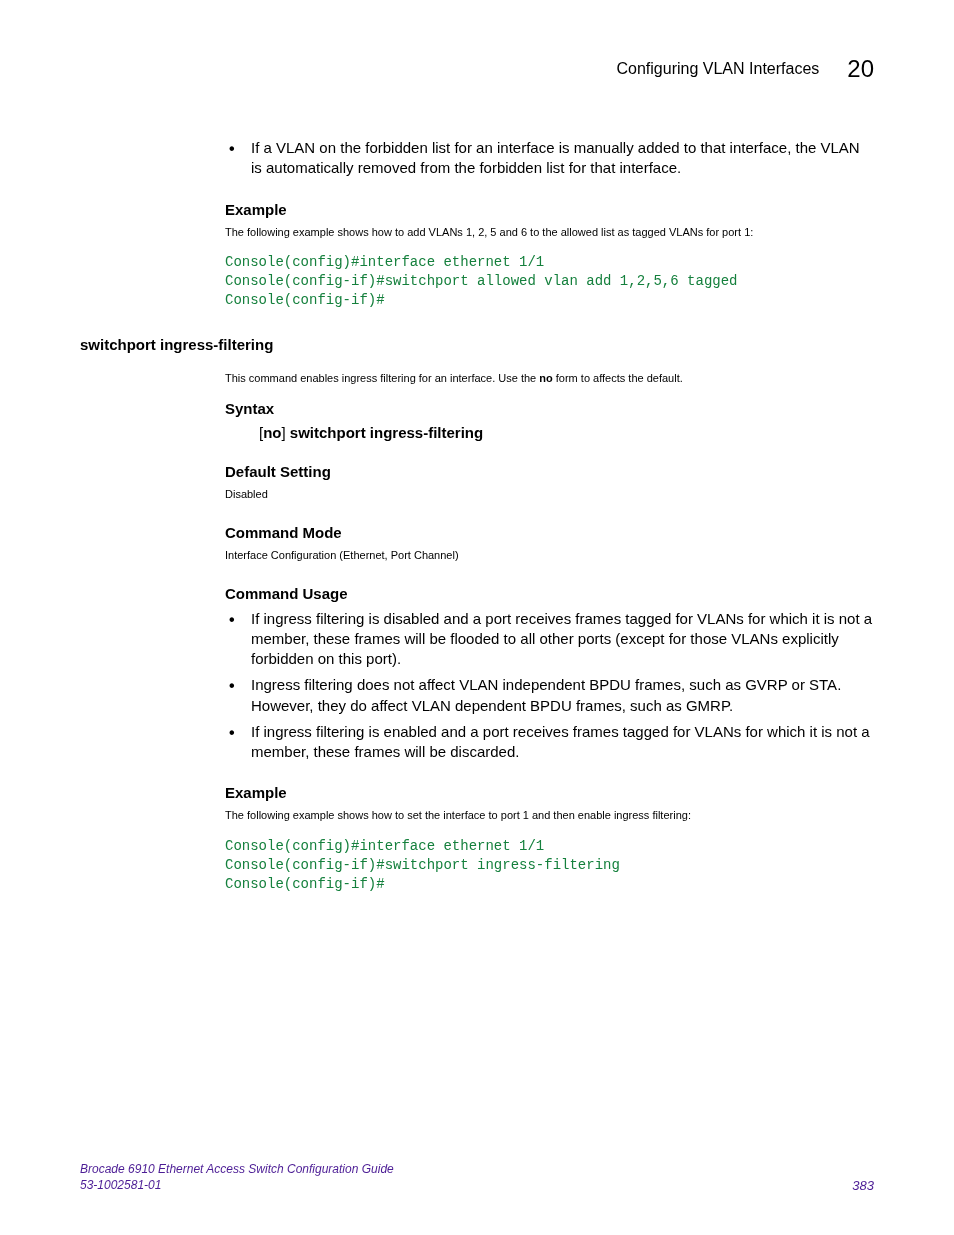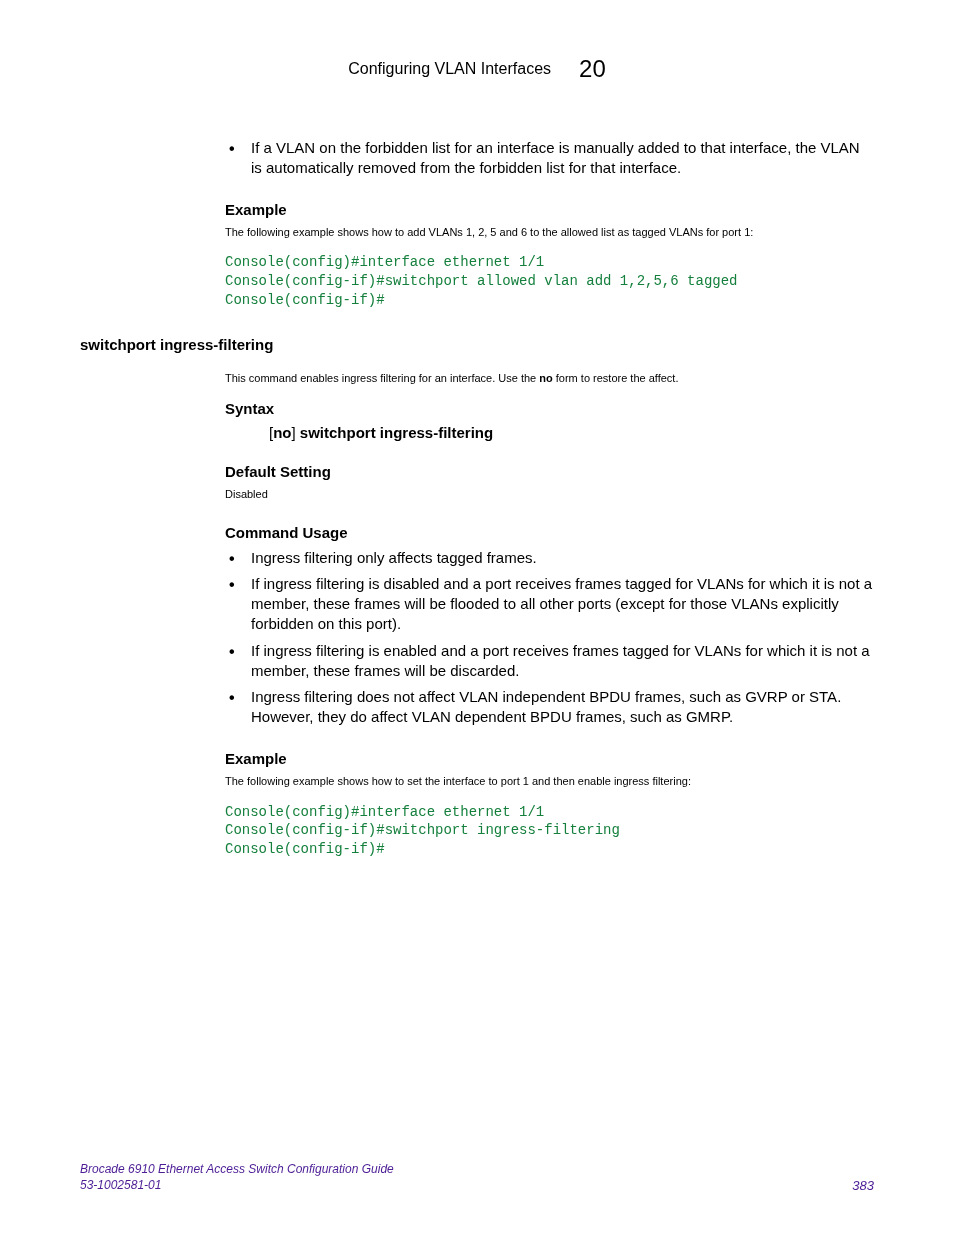--- a/index.html
+++ b/index.html
@@ -1,28 +1,28 @@
 <!DOCTYPE html>
 <html><head>
 <meta charset="utf-8">
 <style>
   * { box-sizing: border-box; margin: 0; padding: 0; }
   html, body { width: 954px; height: 1235px; background: #fff; font-family: Arial, Helvetica, sans-serif; color: #000; }
   .page { position: relative; width: 954px; height: 1235px; padding: 55px 80px 0 80px; }
-  .header { display: flex; justify-content: center; align-items: center; gap: 28px; margin-bottom: 55px; }
+  .header { display: flex; justify-content: flex-end; align-items: center; gap: 28px; margin-bottom: 55px; }
   .header-chapter { font-size: 24px; font-family: Arial, sans-serif; }
   .content-indent { margin-left: 145px; }
   .bullet-list { list-style: none; margin-bottom: 22px; }
   .bullet-list li { position: relative; padding-left: 26px; font-size: 15px; line-height: 1.35; margin-bottom: 6px; }
   .bullet-list li::before { content: "•"; position: absolute; left: 4px; top: 0; font-size: 16px; font-weight: bold; }
   .sub-heading { font-size: 15px; font-weight: bold; margin-bottom: 7px; }
   .para { font-size: 11px; line-height: 1.35; margin-bottom: 14px; }
   .console { font-family: "Courier New", monospace; font-size: 14px; line-height: 1.35; white-space: pre; margin-bottom: 26px; color: #15803d; }
   .section-heading { font-size: 15px; font-weight: bold; margin-left: 0; margin-bottom: 18px; }
-  .syntax-indent { margin-left: 44px; font-size: 15px; margin-bottom: 22px; }
+  .syntax-indent { margin-left: 34px; font-size: 15px; margin-bottom: 22px; }
   .bold { font-weight: bold; }
   .block { margin-bottom: 22px; }
   .footer { position: absolute; left: 80px; right: 80px; bottom: 42px; display: flex; justify-content: space-between; align-items: flex-end; font-style: italic; font-size: 12px; color: #4c1d95; }
   .footer-left { line-height: 1.35; }
   .footer-right { font-size: 13px; text-align: center; }
 </style>
 </head>
 <body>
 
 <div class="page">
@@ -41,42 +41,45 @@
     <div class="para">The following example shows how to add VLANs 1, 2, 5 and 6 to the allowed list as tagged VLANs for port 1:</div>
     <div class="console">Console(config)#interface ethernet 1/1
 Console(config-if)#switchport allowed vlan add 1,2,5,6 tagged
 Console(config-if)#</div>
   </div>
 
   <div class="section-heading">switchport ingress-filtering</div>
 
   <div class="content-indent">
     <div class="para">
-      <span>This command enables ingress filtering for an interface. Use the </span><span class="bold">no</span><span> form to restore the affect.</span>
+      <span>This command enables ingress filtering for an interface. Use the </span><span class="bold">no</span><span> form to affects the default.</span>
     </div>
 
     <div class="block">
       <div class="sub-heading">Syntax</div>
       <div class="syntax-indent">
         <span>[</span><span class="bold">no</span><span>] </span><span class="bold">switchport ingress-filtering</span>
       </div>
     </div>
 
     <div class="block">
       <div class="sub-heading">Default Setting</div>
       <div class="para">Disabled</div>
     </div>
 
+    <div class="block">
+      <div class="sub-heading">Command Mode</div>
+      <div class="para">Interface Configuration (Ethernet, Port Channel)</div>
+    </div>
 
     <div class="sub-heading">Command Usage</div>
     <ul class="bullet-list">
-      <li>Ingress filtering only affects tagged frames.</li>
       <li>If ingress filtering is disabled and a port receives frames tagged for VLANs for which it is not a member, these frames will be flooded to all other ports (except for those VLANs explicitly forbidden on this port).</li>
+      <li>Ingress filtering does not affect VLAN independent BPDU frames, such as GVRP or STA. However, they do affect VLAN dependent BPDU frames, such as GMRP.</li>
       <li>If ingress filtering is enabled and a port receives frames tagged for VLANs for which it is not a member, these frames will be discarded.</li>
-      <li>Ingress filtering does not affect VLAN independent BPDU frames, such as GVRP or STA. However, they do affect VLAN dependent BPDU frames, such as GMRP.</li>
     </ul>
 
     <div class="sub-heading">Example</div>
     <div class="para">The following example shows how to set the interface to port 1 and then enable ingress filtering:</div>
     <div class="console">Console(config)#interface ethernet 1/1
 Console(config-if)#switchport ingress-filtering
 Console(config-if)#</div>
   </div>
 
   <div class="footer">

